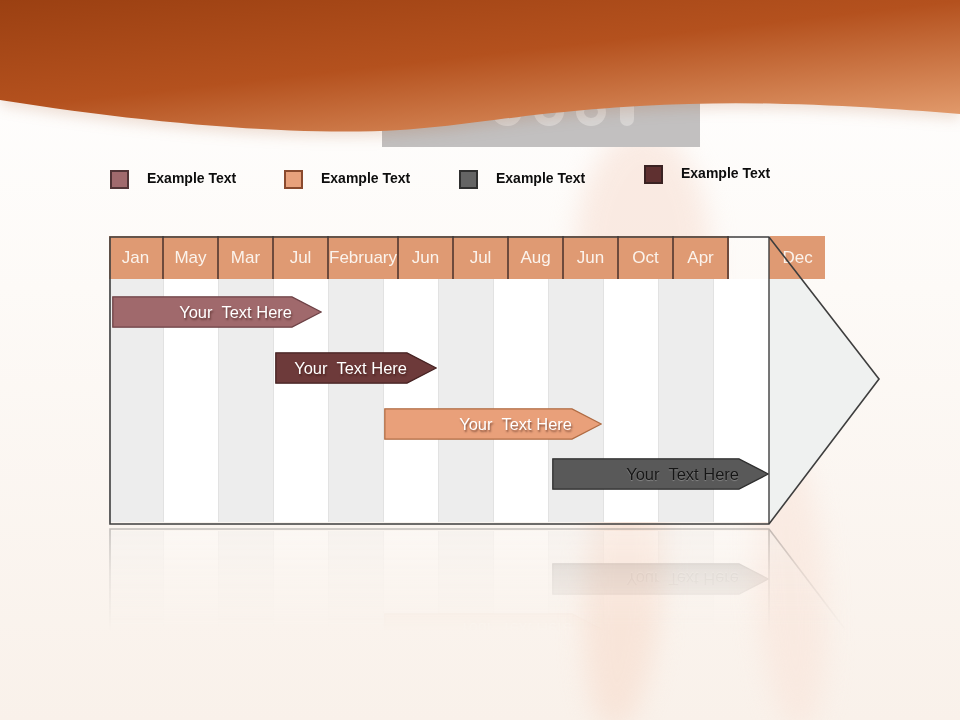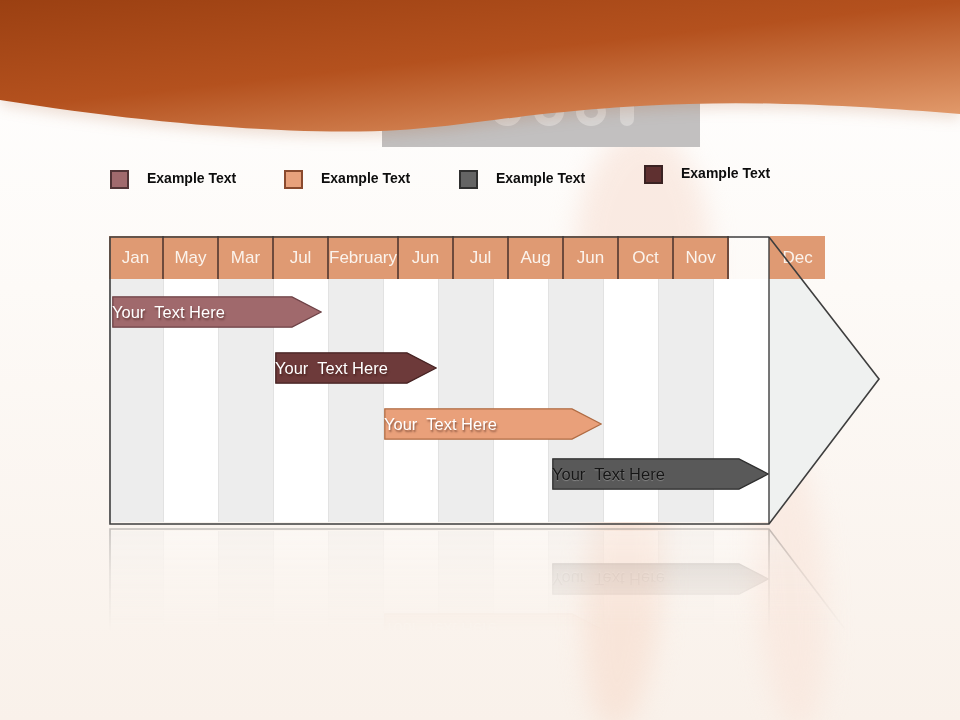--- a/index.html
+++ b/index.html
@@ -33,21 +33,21 @@
     color:var(--month_text);font-size:17px;}
   .m-cell:last-child{border-right:none;margin-left:41px;}
   .tl-body{position:absolute;left:0;top:43px;width:660px;height:243px;display:flex;z-index:1;}
   .t-col{flex:0 0 55px;box-sizing:border-box;border-right:1px solid #e2e2e2;}
   .t-col:last-child{border-right:none;}
   .t-col.odd{background:var(--column_odd);}
   .t-col.even{background:var(--column_even);}
   .tl-bars{position:absolute;left:0;top:0;width:775px;height:290px;z-index:2;}
   .bar{position:absolute;}
   .bar svg{position:absolute;left:0;top:0;}
-  .bar-label{position:absolute;left:0;top:0;height:32px;line-height:32px;text-align:left;
+  .bar-label{position:absolute;left:0;top:0;height:32px;line-height:32px;text-align:right;
     font-size:16.5px;white-space:pre;text-shadow:1px 2px 2px rgba(55,20,15,.55);}
   .bar-label.darktext{text-shadow:0 1px 1px rgba(255,255,255,.3);}
   .tl-outline{position:absolute;left:0;top:0;z-index:3;pointer-events:none;}
   
   .reflection-wrap{position:absolute;left:109px;top:527px;width:775px;height:175px;z-index:4;opacity:.55;overflow:hidden;
     -webkit-mask-image:linear-gradient(180deg,rgba(0,0,0,.55) 0px,rgba(0,0,0,.2) 45px,transparent 105px);
     mask-image:linear-gradient(180deg,rgba(0,0,0,.55) 0px,rgba(0,0,0,.2) 45px,transparent 105px);}
   .reflection-inner{position:absolute;left:0;top:0;width:775px;height:290px;
     transform:scaleY(-1) translateY(-290px);transform-origin:0 0;}
 </style>
@@ -107,21 +107,21 @@
         <div class="m-cell">Jan</div>
         <div class="m-cell">May</div>
         <div class="m-cell">Mar</div>
         <div class="m-cell">Jul</div>
         <div class="m-cell">February</div>
         <div class="m-cell">Jun</div>
         <div class="m-cell">Jul</div>
         <div class="m-cell">Aug</div>
         <div class="m-cell">Jun</div>
         <div class="m-cell">Oct</div>
-        <div class="m-cell">Nov</div>
+        <div class="m-cell">Apr</div>
         <div class="m-cell">Dec</div>
       </div>
     <div class="tl-body" id="tl-body">
         <div class="t-col odd"></div>
         <div class="t-col even"></div>
         <div class="t-col odd"></div>
         <div class="t-col even"></div>
         <div class="t-col odd"></div>
         <div class="t-col even"></div>
         <div class="t-col odd"></div>

